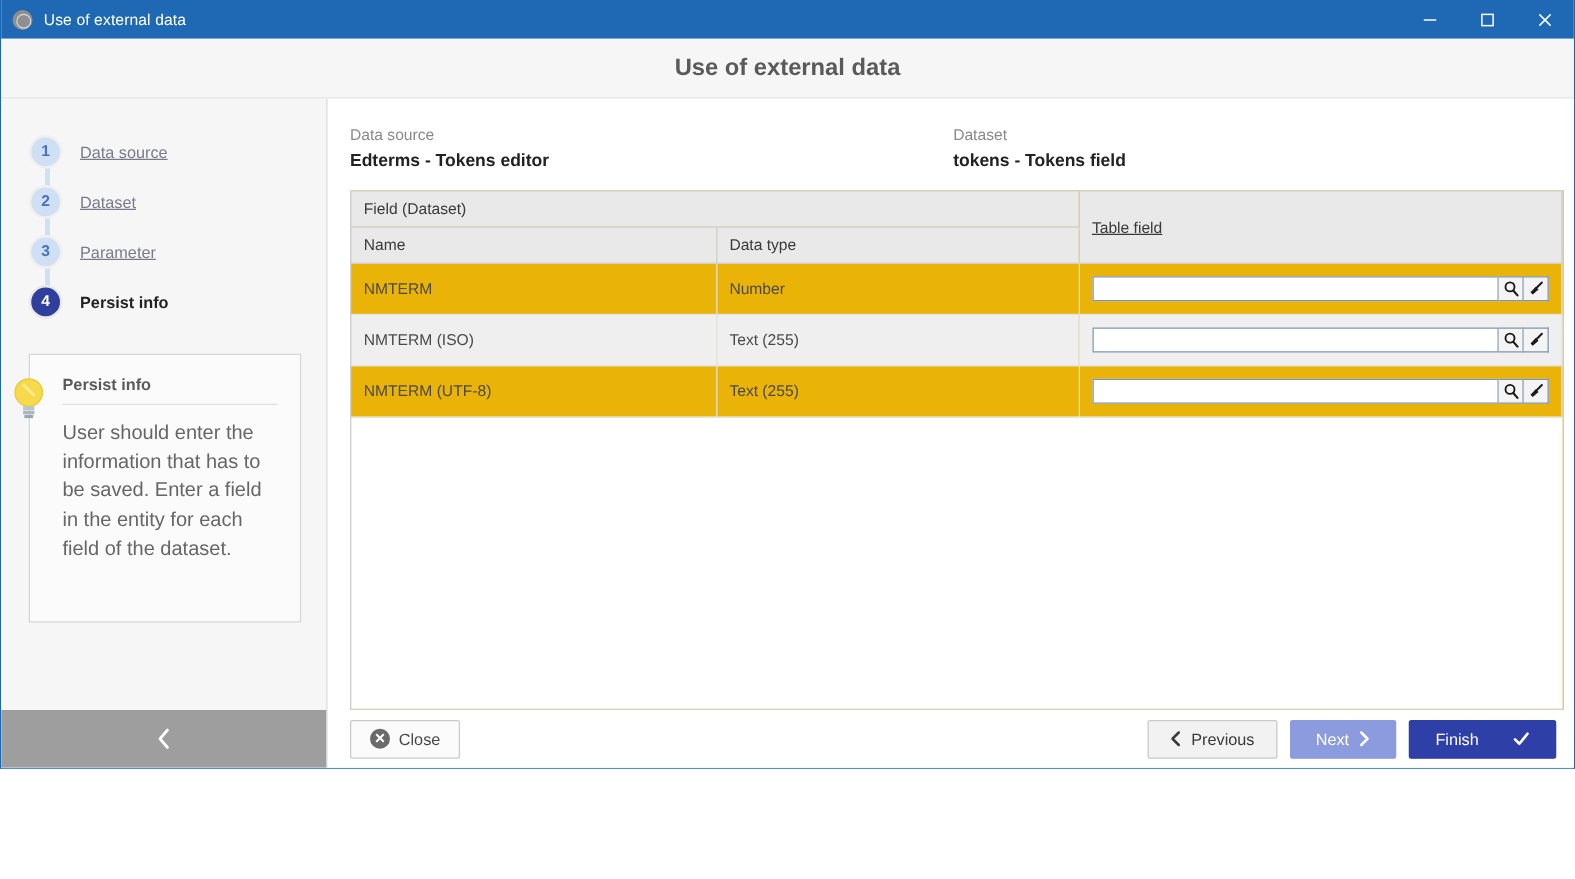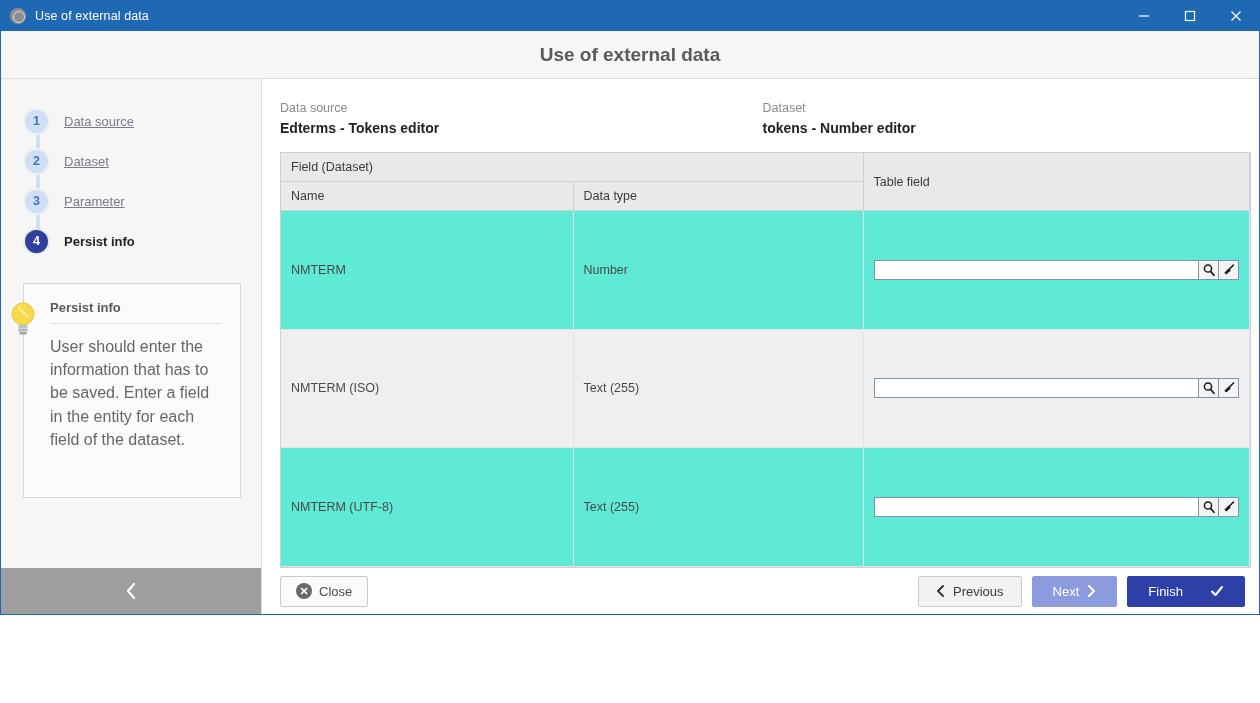--- a/index.html
+++ b/index.html
@@ -221,23 +221,23 @@
     font-weight: bold;
     color: #222222;
   }
 
   
   .grid-wrap {
     margin: 0 8px 0 18px;
     border: 1px solid #d0d0d0;
     flex: 1 1 auto;
     display: flex;
-    flex-direction: row;
+    flex-direction: column;
     min-height: 0;
-    background: #5eead4;
+    background: #eab308;
   }
   table.grid {
     width: 100%;
     border-collapse: collapse;
     table-layout: fixed;
   }
   table.grid th {
     background: #e9e9e9;
     font-size: 12.5px;
     font-weight: normal;
@@ -247,20 +247,21 @@
     border-bottom: 1px solid #d0d0d0;
     border-right: 1px solid #d0d0d0;
   }
   th.group-head {
     text-align: center;
     border-right: 1px solid #d0d0d0;
   }
   th.tablefield-head {
     vertical-align: middle;
     border-right: none;
+    text-decoration: underline;
   }
   table.grid td {
     font-size: 12.5px;
     color: #4a4a4a;
     padding: 10px 10px;
     border-right: 1px solid #e2e2e2;
     border-bottom: 1px solid #e2e2e2;
     height: 40px;
     vertical-align: middle;
   }
@@ -458,21 +459,21 @@
 
     <div class="main">
 
       <div class="summary">
         <div class="summary-col">
           <div class="summary-label">Data source</div>
           <div class="summary-value">Edterms - Tokens editor</div>
         </div>
         <div class="summary-col">
           <div class="summary-label">Dataset</div>
-          <div class="summary-value">tokens - Number editor</div>
+          <div class="summary-value">tokens - Tokens field</div>
         </div>
       </div>
 
       <div class="grid-wrap">
         <table class="grid">
           <colgroup>
             <col style="width:292px">
             <col style="width:290px">
             <col>
           </colgroup>

